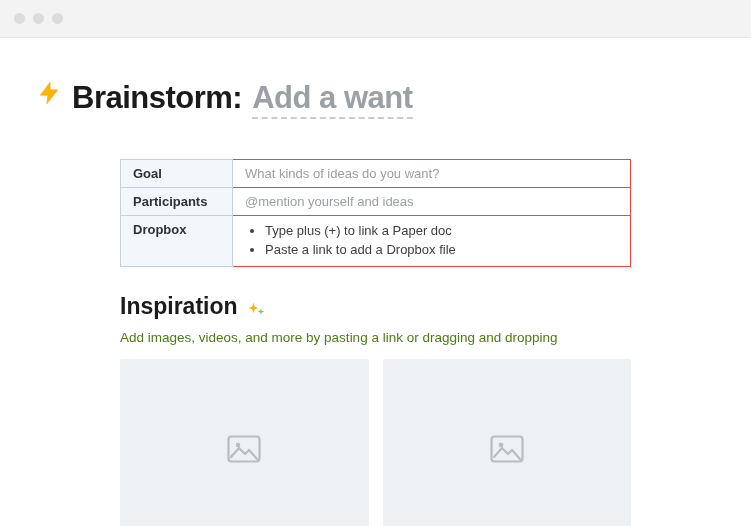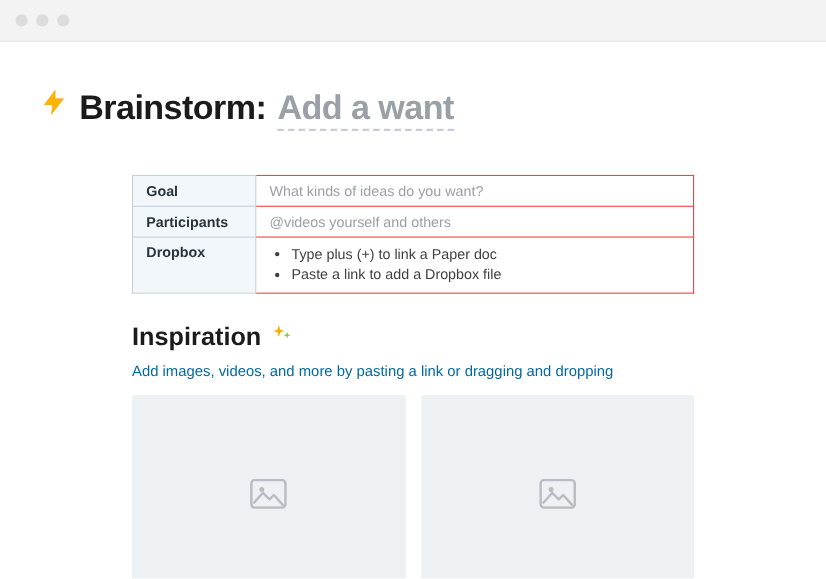--- a/index.html
+++ b/index.html
@@ -85,28 +85,28 @@
       line-height: 1.45;
     }
     .section {
       margin-top: 26px;
     }
     .section-h {
       font-size: 23px;
       font-weight: 700;
       color: #1b1b1b;
       display: flex;
-      align-items: flex-start;
+      align-items: flex-end;
       gap: 8px;
     }
     .sparkles-icon svg { display: block; }
     .section-sub {
       margin-top: 10px;
       font-size: 13.5px;
-      color: #0369a1;
+      color: #4d7c0f;
     }
     .placeholders {
       display: flex;
       gap: 14px;
       margin-top: 14px;
     }
     .ph-card {
       flex: 1;
       height: 180px;
       background: #eef1f3;
@@ -140,21 +140,21 @@
 
   <div class="meta-area">
     <table class="meta">
       <tbody>
           <tr>
         <th>Goal</th>
         <td>What kinds of ideas do you want?</td>
       </tr>
       <tr>
         <th>Participants</th>
-        <td>@videos yourself and others</td>
+        <td>@mention yourself and ideas</td>
       </tr>
       <tr>
         <th>Dropbox</th>
         <td>
           <ul>
             <li>Type plus (+) to link a Paper doc</li>
             <li>Paste a link to add a Dropbox file</li>
           </ul>
         </td>
       </tr>

